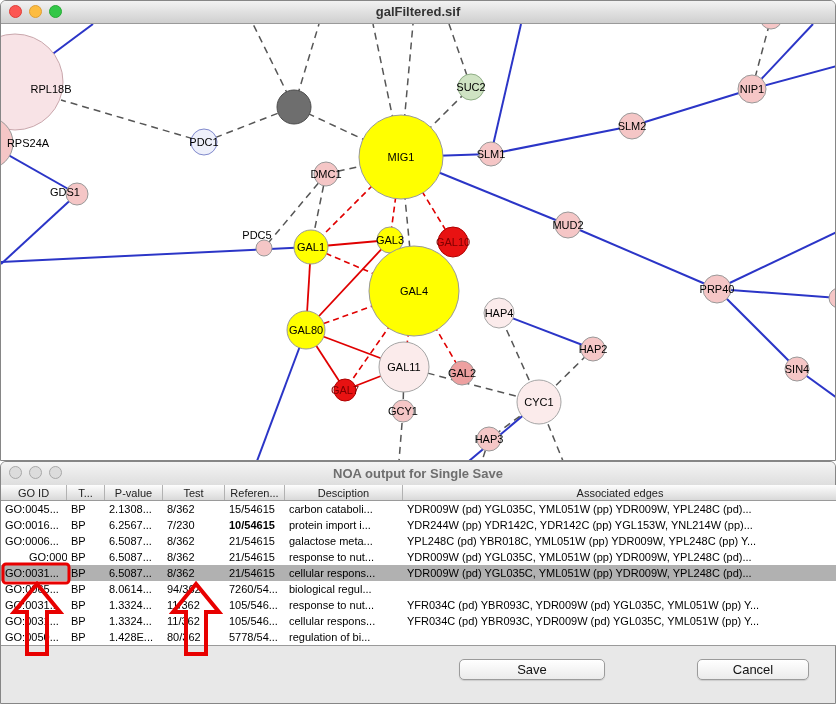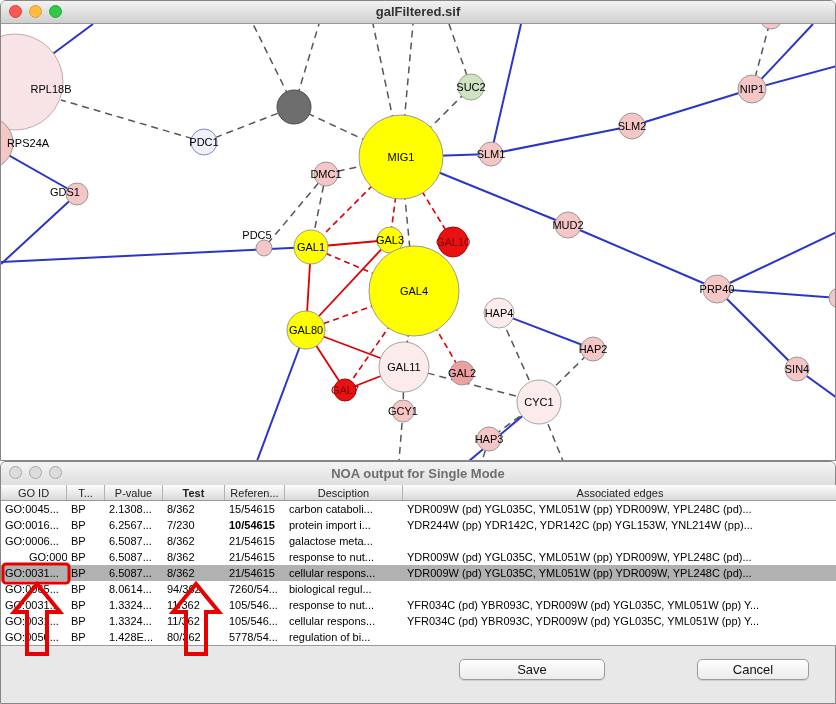--- a/index.html
+++ b/index.html
@@ -174,28 +174,28 @@
     </svg>
 </div>
 
 <div class="window" id="table-window">
   <div class="titlebar">
     <div class="lights">
       <span class="light inactive"></span>
       <span class="light inactive"></span>
       <span class="light inactive"></span>
     </div>
-    <div class="title">NOA output for Single Mode</div>
+    <div class="title">NOA output for Single Save</div>
   </div>
   <div id="table-area">
     <div id="table-header">
         <div class="hcell" style="width: 66px;">GO ID</div>
         <div class="hcell" style="width: 38px;">T...</div>
         <div class="hcell" style="width: 58px;">P-value</div>
-        <div class="hcell" style="width: 62px; font-weight: bold;">Test</div>
+        <div class="hcell" style="width: 62px;">Test</div>
         <div class="hcell" style="width: 60px;">Referen...</div>
         <div class="hcell" style="width: 118px;">Desciption</div>
         <div class="hcell" style="flex: 1 1 0%;">Associated edges</div>
       </div>
     <div id="table-rows">
         <div class="trow">
           <div class="tcell" style="width: 66px;">GO:0045...</div>
           <div class="tcell" style="width: 38px;">BP</div>
           <div class="tcell" style="width: 58px;">2.1308...</div>
           <div class="tcell" style="width: 62px;">8/362</div>
@@ -212,20 +212,21 @@
           <div class="tcell" style="width: 118px;">protein import i...</div>
           <div class="tcell" style="flex: 1 1 0%;">YDR244W (pp) YDR142C, YDR142C (pp) YGL153W, YNL214W (pp)...</div>
         </div>
         <div class="trow">
           <div class="tcell" style="width: 66px;">GO:0006...</div>
           <div class="tcell" style="width: 38px;">BP</div>
           <div class="tcell" style="width: 58px;">6.5087...</div>
           <div class="tcell" style="width: 62px;">8/362</div>
           <div class="tcell" style="width: 60px;">21/54615</div>
           <div class="tcell" style="width: 118px;">galactose meta...</div>
+          <div class="tcell" style="flex: 1 1 0%;">YPL248C (pd) YBR018C, YML051W (pp) YDR009W, YPL248C (pp) Y...</div>
         </div>
         <div class="trow">
           <div class="tcell" style="width: 66px; padding-left: 28px;">GO:0007...</div>
           <div class="tcell" style="width: 38px;">BP</div>
           <div class="tcell" style="width: 58px;">6.5087...</div>
           <div class="tcell" style="width: 62px;">8/362</div>
           <div class="tcell" style="width: 60px;">21/54615</div>
           <div class="tcell" style="width: 118px;">response to nut...</div>
           <div class="tcell" style="flex: 1 1 0%;">YDR009W (pd) YGL035C, YML051W (pp) YDR009W, YPL248C (pd)...</div>
         </div>

